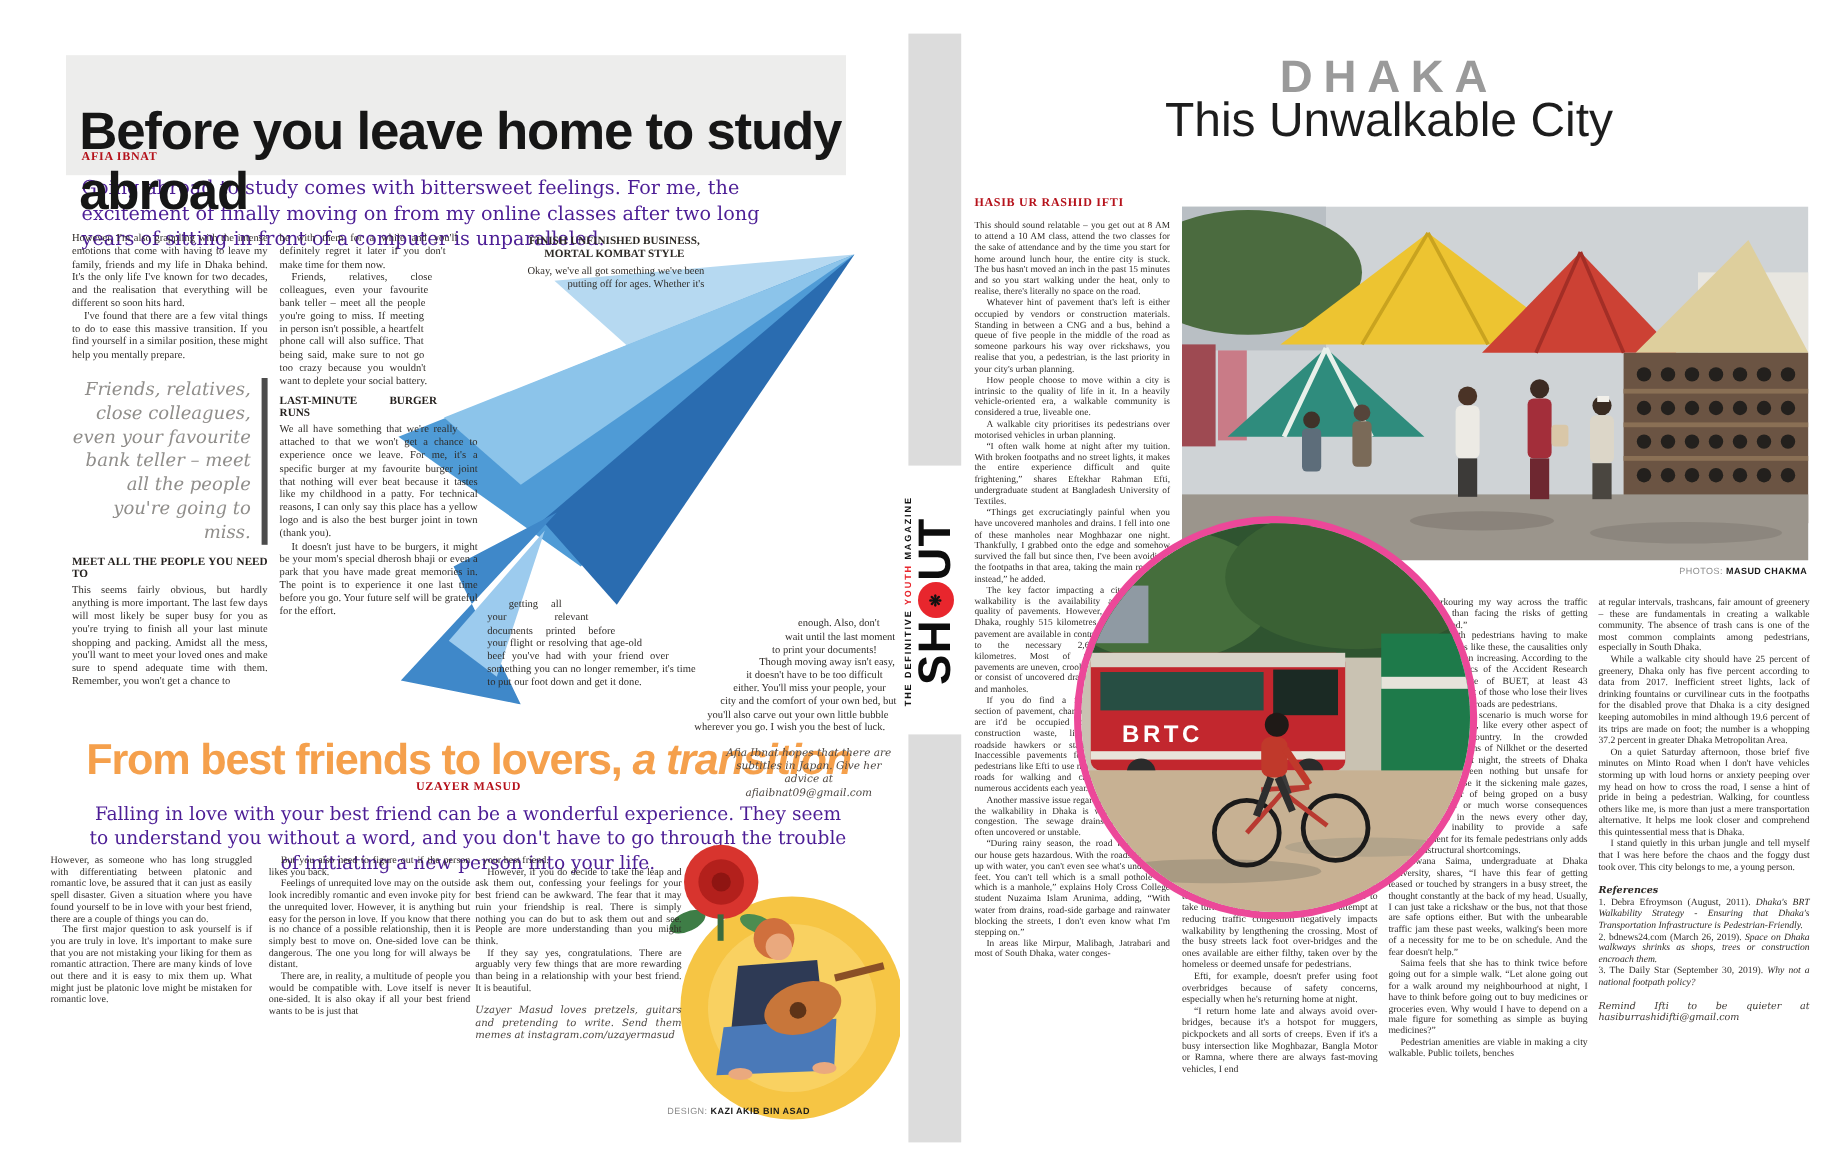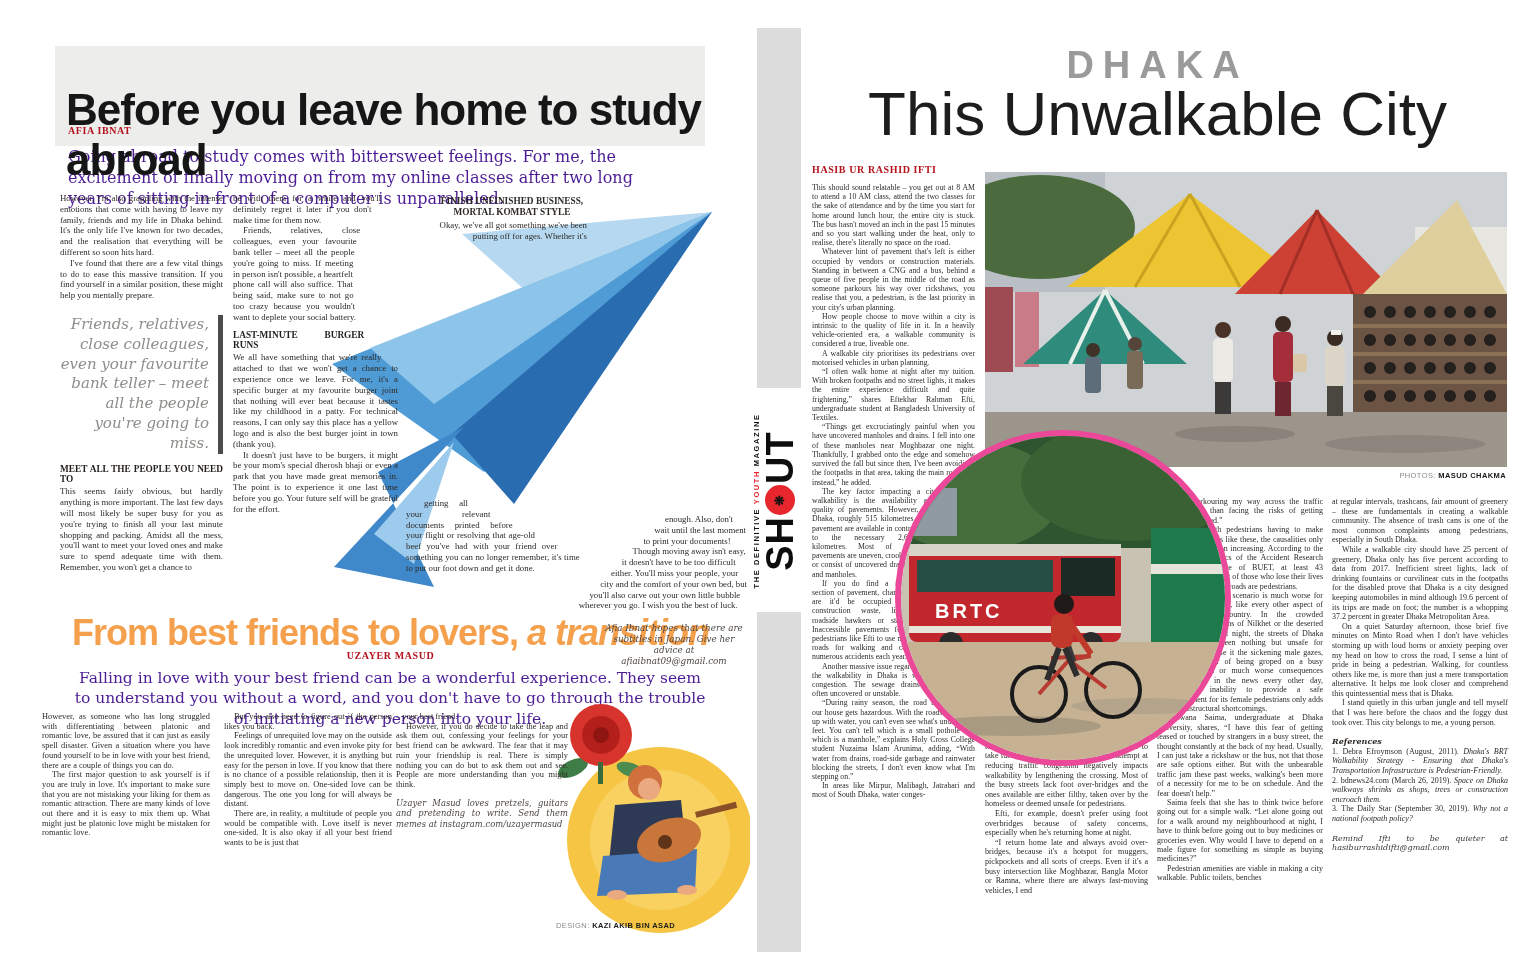--- a/index.html
+++ b/index.html
@@ -77,21 +77,21 @@
              letter-spacing:1px;color:#0d0d0d;line-height:1;display:flex;align-items:center;}
   .logo-o{display:inline-block;width:30px;height:30px;border-radius:50%;background:#e8262d;
           margin:0 1px;position:relative;}
   .logo-o span{position:absolute;left:50%;top:50%;transform:translate(-50%,-52%);
                color:#111;font-size:13px;}
 
   
   .uw-kicker{left:810px;top:44px;width:695px;text-align:center;font-family:"Liberation Sans",sans-serif;
              font-weight:800;font-size:38px;letter-spacing:9px;color:#9a9a9a;}
   .uw-title{left:810px;top:78px;width:695px;text-align:center;font-family:"Liberation Sans",sans-serif;
-            font-weight:300;font-size:62px;color:#1d1d1d;}
+            font-weight:300;font-size:40px;color:#1d1d1d;}
   .uw-byline{left:812px;top:164px;}
   .street-photo{left:985px;top:172px;border:0;}
   .photo-credit{left:1240px;top:471px;width:266px;text-align:right;}
   .circle-photo{left:895px;top:430px;width:324px;height:324px;border-radius:50%;
                 overflow:hidden;border:6px solid #ec4899;box-sizing:content-box;z-index:2;}
   .uw-col{font-size:8.1px;line-height:9.6px;}
   .uw-c1{left:812px;top:183px;width:163px;font-size:7.8px;line-height:9.2px;}
   .uw-c2{left:985px;top:713px;width:163px;}
   .uw-c3{left:1157px;top:497px;width:166px;font-size:8px;line-height:9.4px;}
   .uw-c4{left:1332px;top:497px;width:176px;font-size:8px;line-height:9.6px;}
@@ -190,20 +190,21 @@
     </div>
     <div class="abs lv-col lv-c2 bt">
       <p class="ind">But you also need to figure out if the person likes you back.</p>
       <p class="ind">Feelings of unrequited love may on the outside look incredibly romantic and even invoke pity for the unrequited lover. However, it is anything but easy for the person in love. If you know that there is no chance of a possible relationship, then it is simply best to move on. One-sided love can be dangerous. The one you long for will always be distant.</p>
       <p class="ind">There are, in reality, a multitude of people you would be compatible with. Love itself is never one-sided. It is also okay if all your best friend wants to be is just that</p>
     </div>
     <div class="abs lv-col lv-c3 bt">
       <div class="cut-lv3"></div>
       <p>– your best friend.</p>
       <p class="ind">However, if you do decide to take the leap and ask them out, confessing your feelings for your best friend can be awkward. The fear that it may ruin your friendship is real. There is simply nothing you can do but to ask them out and see. People are more understanding than you might think.</p>
+      <p class="ind">If they say yes, congratulations. There are arguably very few things that are more rewarding than being in a relationship with your best friend. It is beautiful.</p>
       <p class="lv-outro">Uzayer Masud loves pretzels, guitars and pretending to write. Send them memes at instagram.com/uzayermasud</p>
     </div>
 
     <div class="abs credit design-credit"><span class="lbl">DESIGN: </span><span class="nm">KAZI AKIB BIN ASAD</span></div>
   </section>
 
   <div class="abs gut-block gb1"></div>
   <div class="abs gut-block gb2"></div>
   <div class="abs logo-wrap">
     <div class="logo-rot">

